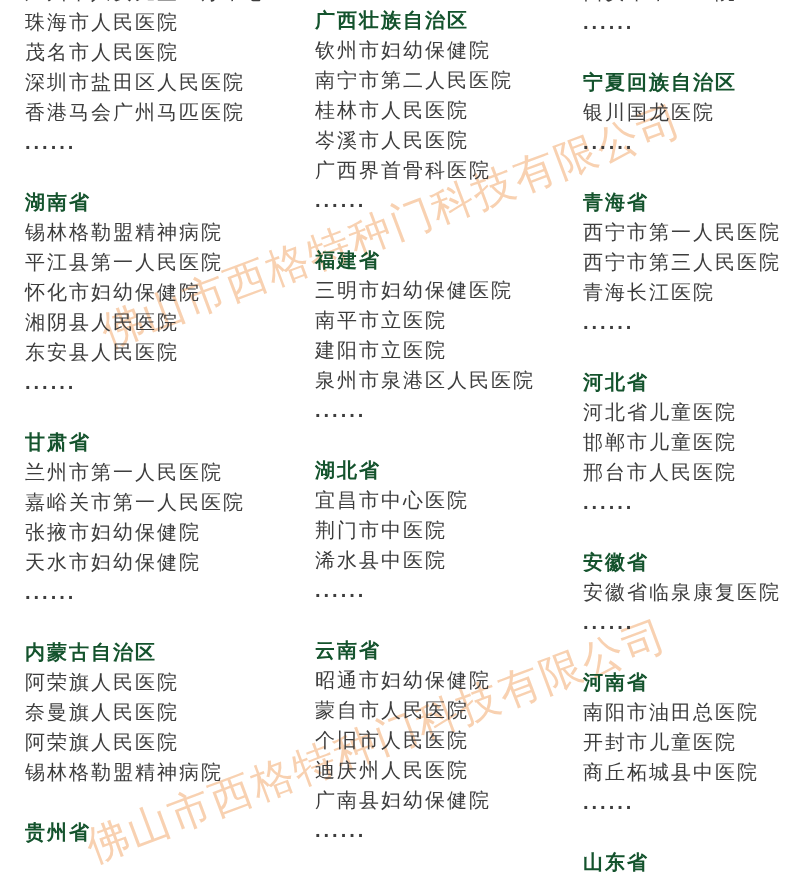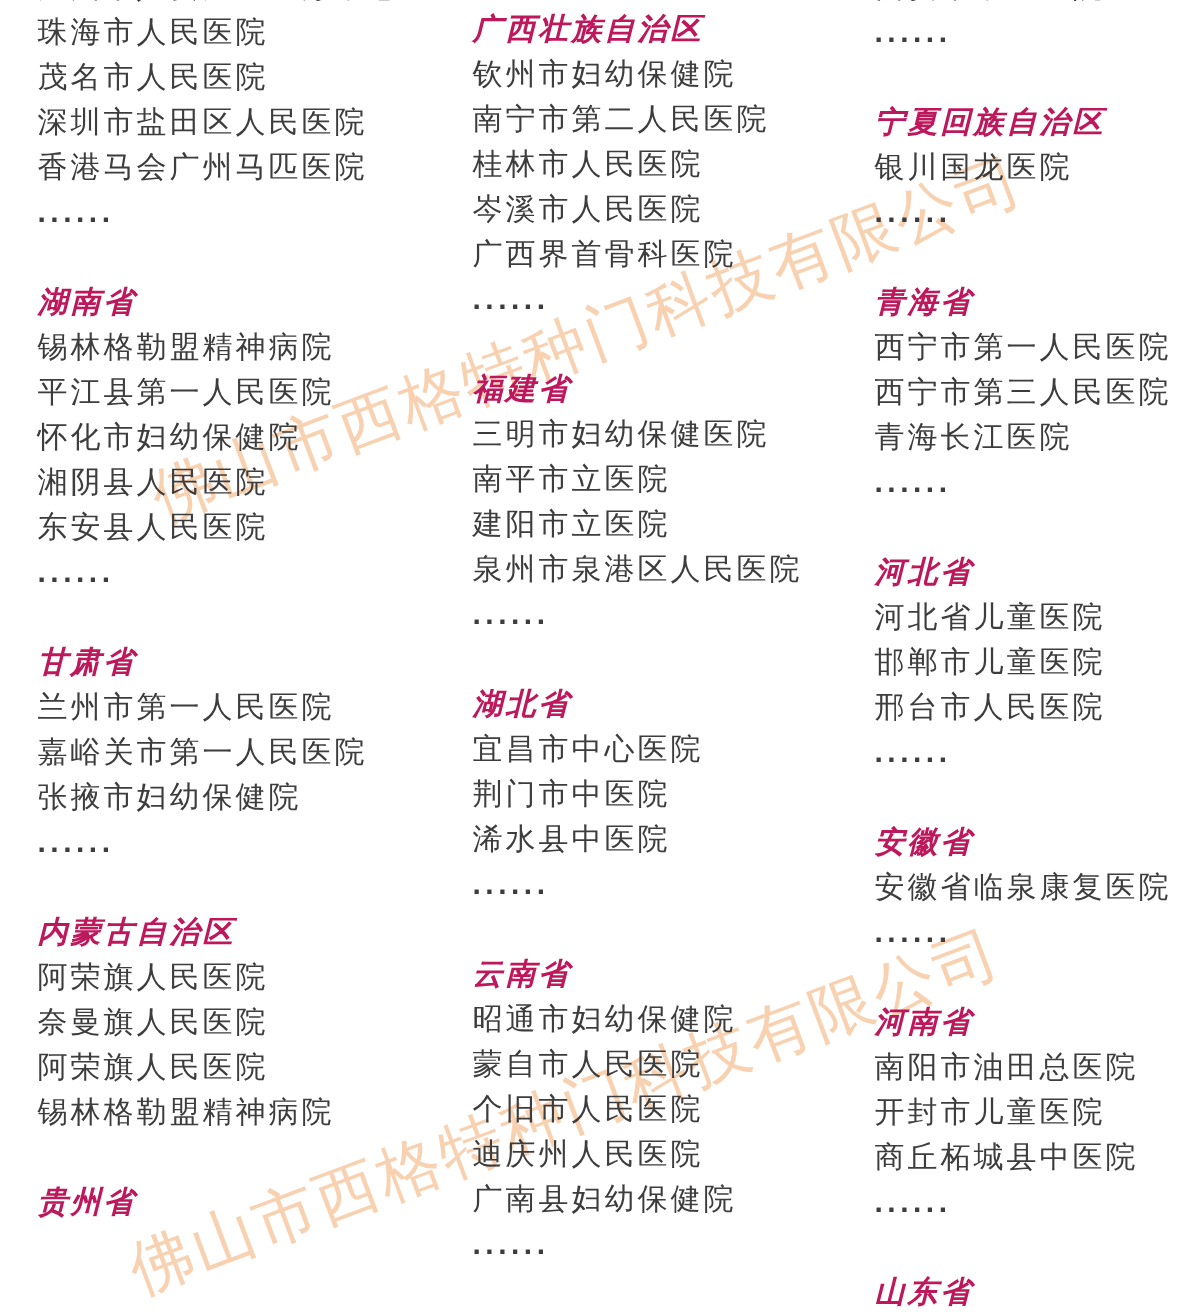--- a/index.html
+++ b/index.html
@@ -15,22 +15,21 @@
   .col-mid  {left:315px; top:5px;   width:265px;}
   .col-right{left:583px; top:-23px; width:207px;}
   .row{
     height:30px;line-height:30px;
     font-size:20px;letter-spacing:2px;
     color:#3d3d3d;white-space:nowrap;
   }
   .header{
     margin-top:30px;
     font-weight:bold;
-    color:#be185d;
-    font-style:italic;
+    color:#14532d;
   }
   .section:first-child .header{margin-top:0;}
   .dots{letter-spacing:3px;font-weight:bold;}
   .watermark{
     position:absolute;
     font-size:42px;letter-spacing:2px;
     color:rgba(239,152,82,0.45);
     white-space:nowrap;
     transform-origin:0 50%;
     pointer-events:none;
@@ -62,20 +61,21 @@
         <div class="row">怀化市妇幼保健院</div>
         <div class="row">湘阴县人民医院</div>
         <div class="row">东安县人民医院</div>
         <div class="row dots">......</div>
       </div>
       <div class="section">
         <div class="row header">甘肃省</div>
         <div class="row">兰州市第一人民医院</div>
         <div class="row">嘉峪关市第一人民医院</div>
         <div class="row">张掖市妇幼保健院</div>
+        <div class="row">天水市妇幼保健院</div>
         <div class="row dots">......</div>
       </div>
       <div class="section">
         <div class="row header">内蒙古自治区</div>
         <div class="row">阿荣旗人民医院</div>
         <div class="row">奈曼旗人民医院</div>
         <div class="row">阿荣旗人民医院</div>
         <div class="row">锡林格勒盟精神病院</div>
       </div>
       <div class="section">

